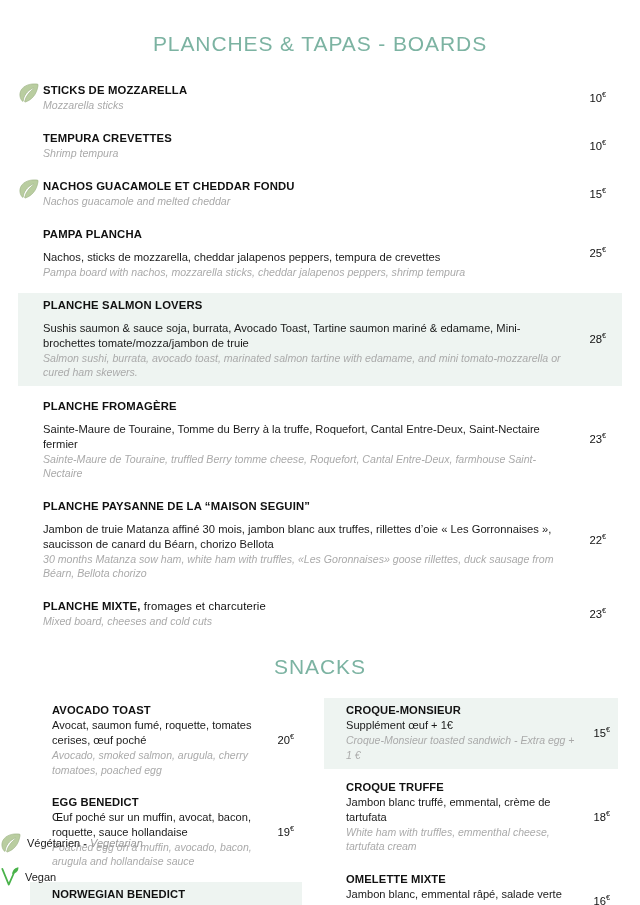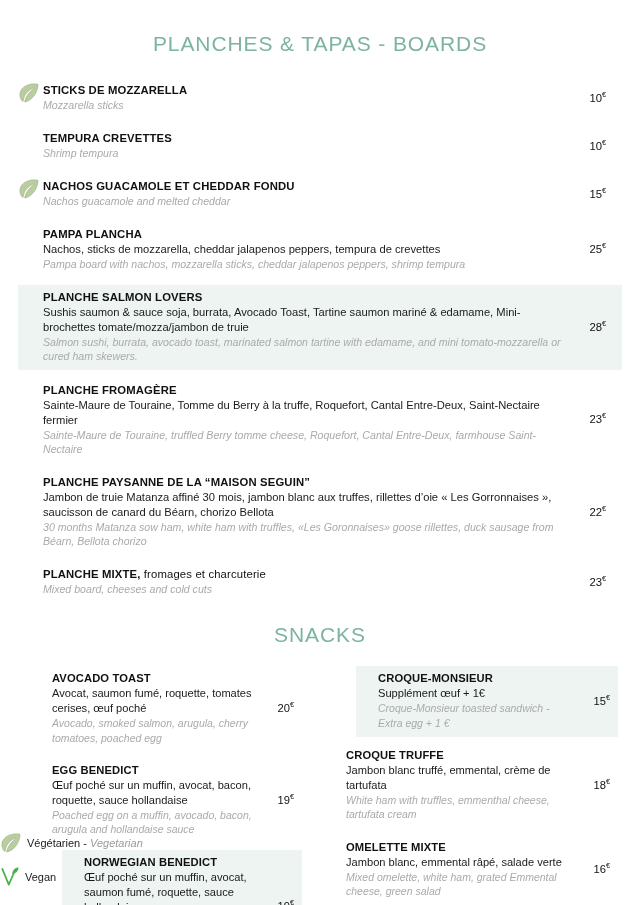--- a/index.html
+++ b/index.html
@@ -65,21 +65,21 @@
     color: #111;
     line-height: 1.32;
   }
   .item-name .sub {
     font-weight: normal;
   }
   .desc-fr {
     font-size: 11.2px;
     color: #1a1a1a;
     line-height: 1.34;
-    margin-top: 0px;
+    margin-top: 8px;
   }
   .desc-en {
     font-size: 10.6px;
     color: #aaaaaa;
     font-style: italic;
     line-height: 1.34;
     margin-top: 0px;
   }
 
   .price {
@@ -103,21 +103,21 @@
   .snack-col.left { padding-right: 22px; }
   .snack-col.right { padding-left: 0px; }
 
   .snack-item {
     display: flex;
     align-items: center;
     position: relative;
     padding: 5px 8px 7px 22px;
     margin-bottom: 6px;
   }
-  .snack-item.hl { background: #eef4f1; margin-left: 32px; }
+  .snack-item.hl { background: #eef4f1; }
 
   .snack-body { flex: 1 1 auto; min-width: 0; padding-right: 6px; }
   .snack-name {
     font-size: 11.2px;
     font-weight: bold;
     letter-spacing: 0.12px;
     color: #111;
     line-height: 1.34;
   }
   .snack-desc-fr {

